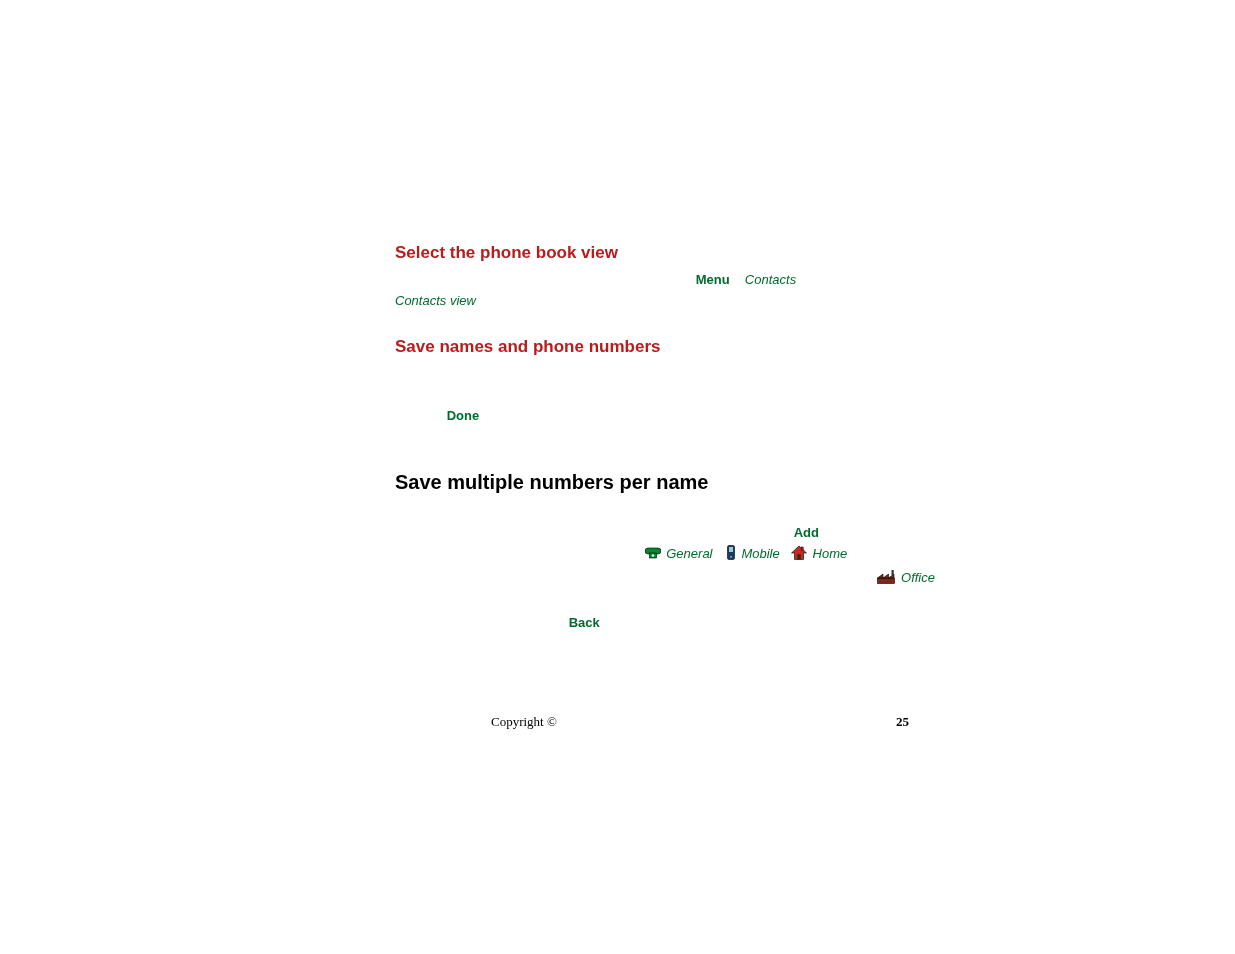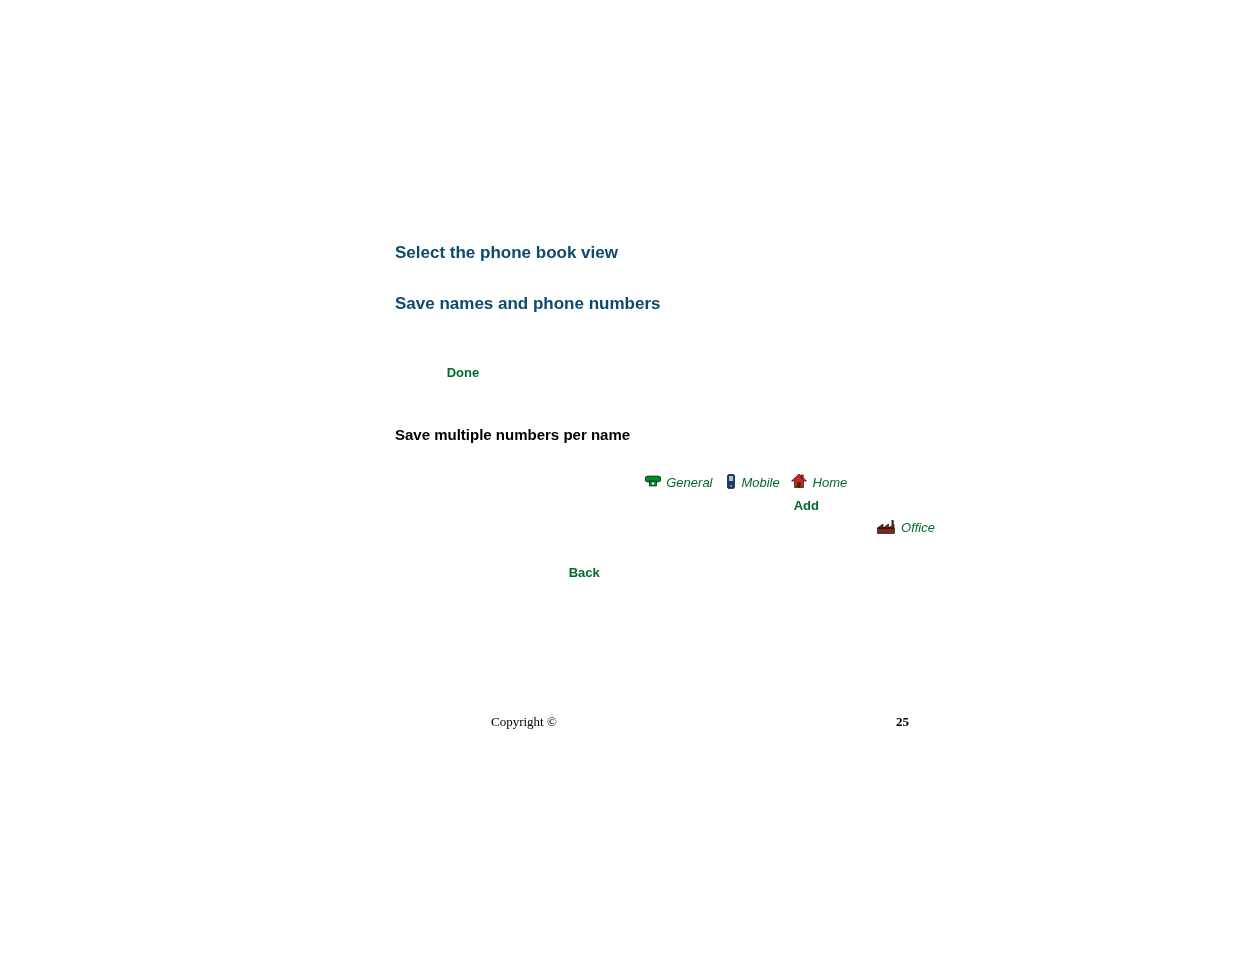--- a/index.html
+++ b/index.html
@@ -14,26 +14,26 @@
   .page {
     position: absolute;
     left: 395px;
     top: 242px;
     width: 540px;
     line-height: 1.35;
   }
   .h2 {
     font-weight: 600;
     font-size: 17px;
-    color: #0c4a6e;
+    color: #b91c1c;
     margin: 0 0 6px 0;
   }
   .h3 {
     font-weight: 600;
-    font-size: 15px;
+    font-size: 20px;
     color: #000;
     margin: 18px 0 6px 0;
   }
   .h4 {
     font-weight: 600;
     font-size: 13.5px;
     color: #000;
     margin: 14px 0 6px 0;
   }
   .body {
@@ -80,36 +80,50 @@
     right: 16px;
     font-weight: 700;
   }
 </style>
 </head>
 <body>
 
 <div class="page">
 
   <div class="h2">Select the phone book view</div>
+  <div class="para body">
+    <span style="display:inline-block;width:297px;"></span>
+    <span class="menu">Menu</span>
+    <span style="display:inline-block;width:8px;"></span>
+    <span class="ui">Contacts</span>
+  </div>
+  <div class="para body">
+    <span class="ui">Contacts view</span>
+  </div>
 
   <div class="gap-md"></div>
 
   <div class="h2">Save names and phone numbers</div>
   <div style="height:42px;"></div>
   <div class="para body indent">
     <span style="display:inline-block;width:16px;"></span>
     <span class="menu">Done</span>
   </div>
 
   <div class="gap-md"></div>
 
   <div class="h3">Save multiple numbers per name</div>
 
   <div class="gap-md"></div>
 
+
+  <div class="para body indent">
+    <span style="display:inline-block;width:363px;"></span>
+    <span class="menu">Add</span>
+  </div>
 
   <div class="para body indent">
     <span style="display:inline-block;width:214px;"></span>
 
     
     <span class="icon">
       <svg width="16" height="14" viewBox="0 0 16 14">
         <rect x="0" y="2" width="16" height="6" rx="3" fill="#008a2e" stroke="#000" stroke-width="0.6"></rect>
         <rect x="4.5" y="7" width="7" height="5" fill="#008a2e" stroke="#000" stroke-width="0.6"></rect>
         <circle cx="8" cy="9.5" r="1.3" fill="#fff"></circle>
@@ -133,25 +147,20 @@
     <span class="icon">
       <svg width="16" height="14" viewBox="0 0 16 14">
         <polygon points="8,0 15.5,7 12.5,7 12.5,13.5 3.5,13.5 3.5,7 0.5,7" fill="#c62828" stroke="#000" stroke-width="0.6"></polygon>
         <rect x="6.3" y="8.2" width="3.4" height="5.3" fill="#3a2a00"></rect>
         <rect x="10.2" y="1" width="2" height="3.2" fill="#c62828" stroke="#000" stroke-width="0.5"></rect>
       </svg>
     </span>
     <span class="ui">Home</span>
   </div>
 
-  <div class="para body indent">
-    <span style="display:inline-block;width:363px;"></span>
-    <span class="menu">Add</span>
-  </div>
-
   <div class="para body indent" style="margin-top:2px;text-align:right;">
     <span class="icon">
       <svg width="18" height="15" viewBox="0 0 18 15">
         <rect x="0.5" y="9" width="17" height="5.5" fill="#7a2a1a" stroke="#000" stroke-width="0.6"></rect>
         <polygon points="0.5,9 6,5 6,9" fill="#7a2a1a" stroke="#000" stroke-width="0.6"></polygon>
         <polygon points="6,9 11.5,5 11.5,9" fill="#7a2a1a" stroke="#000" stroke-width="0.6"></polygon>
         <polygon points="11.5,9 17,5 17,9" fill="#7a2a1a" stroke="#000" stroke-width="0.6"></polygon>
         <rect x="14.5" y="1" width="2.2" height="5" fill="#333"></rect>
       </svg>
     </span>

